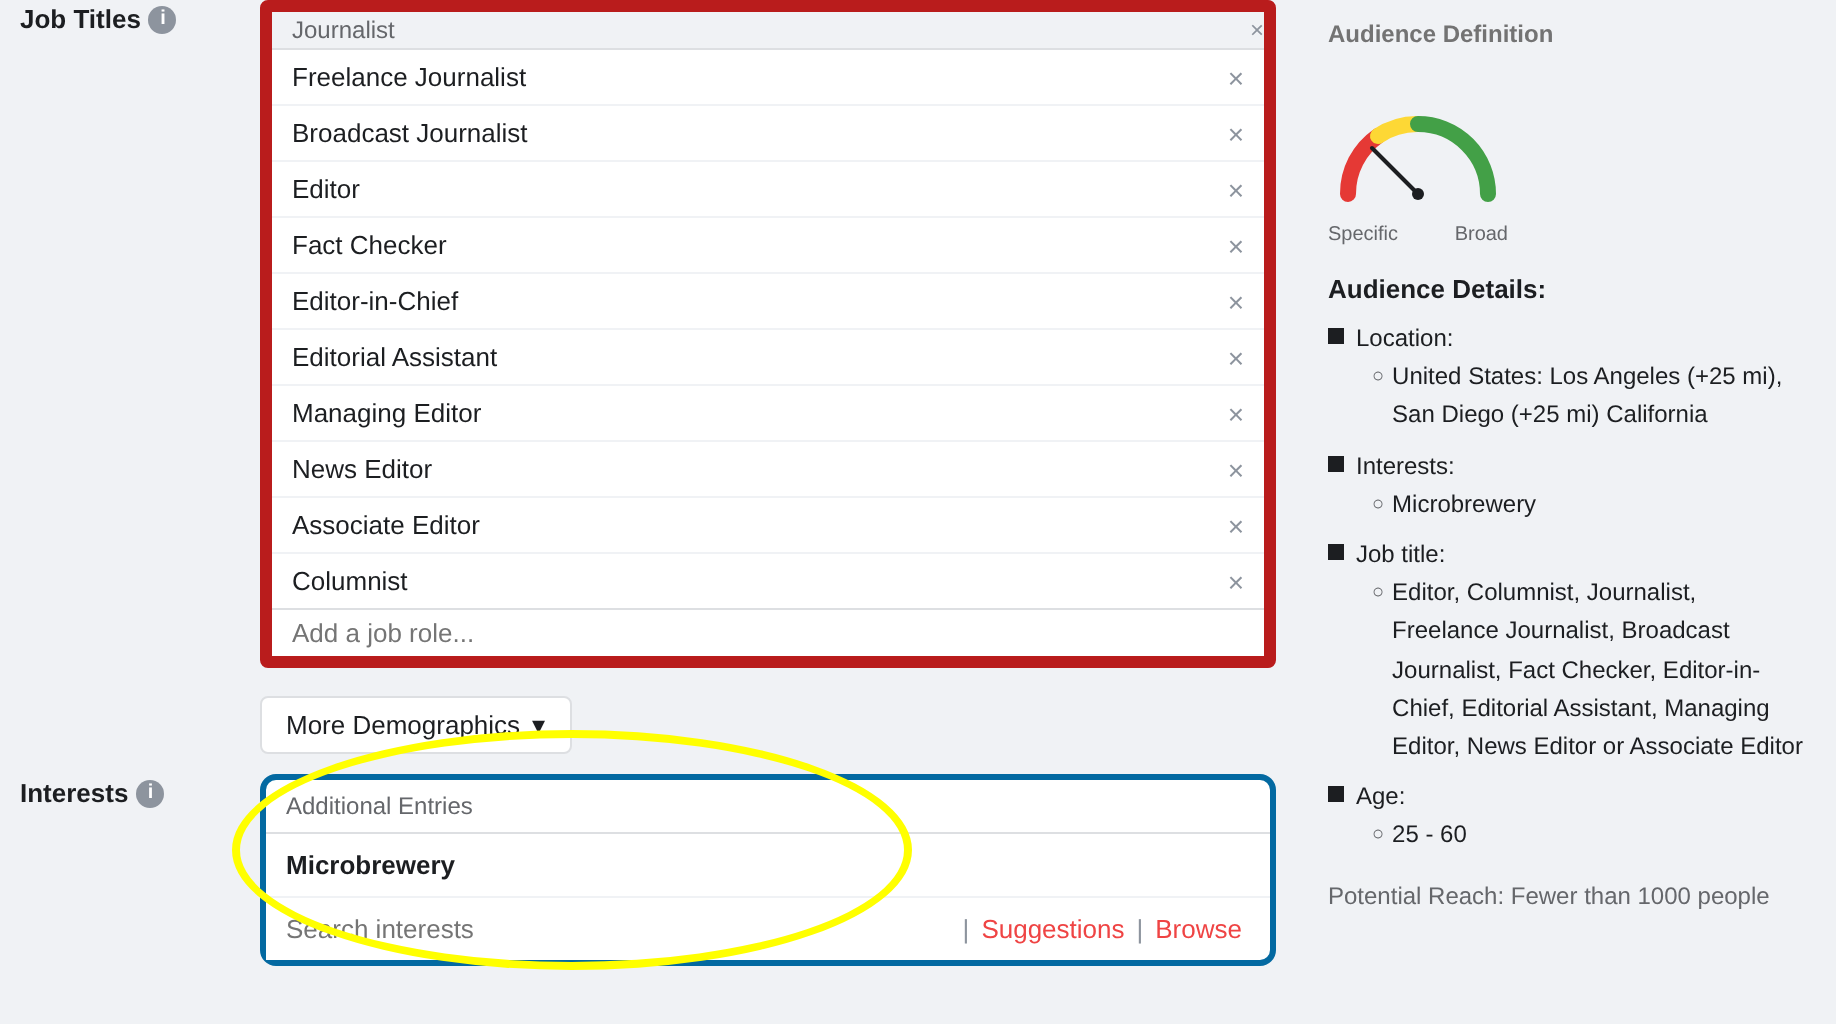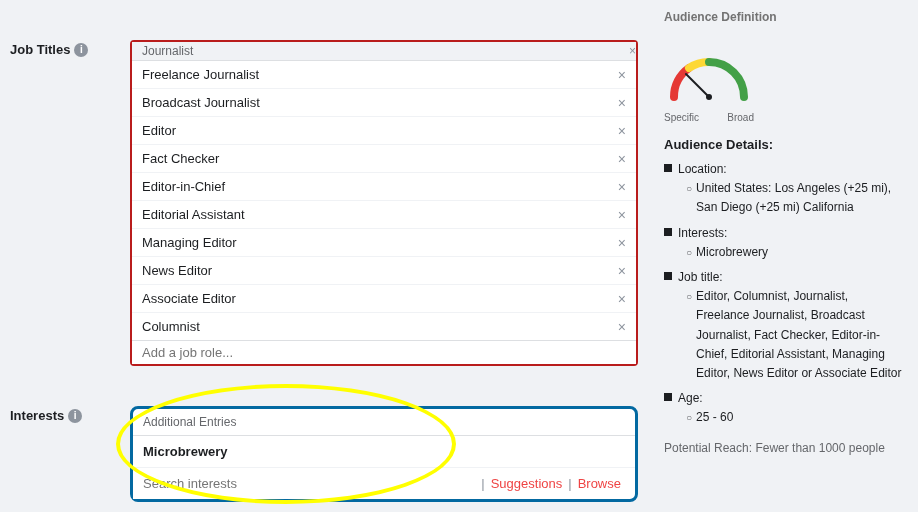--- a/index.html
+++ b/index.html
@@ -20,21 +20,20 @@
       flex: 1;
       padding: 0 10px 10px 10px;
     }
     .section {
       margin-bottom: 10px;
     }
     .section-row {
       display: flex;
       align-items: flex-start;
       margin-bottom: 6px;
-      margin-top: 40px;
     }
     .section-label {
       width: 120px;
       min-width: 100px;
       font-weight: bold;
       font-size: 13px;
       padding-top: 2px;
       display: flex;
       align-items: center;
       gap: 4px;
@@ -47,21 +46,21 @@
       color: white;
       font-size: 10px;
       display: inline-flex;
       align-items: center;
       justify-content: center;
       cursor: pointer;
     }
     .section-content {
       flex: 1;
       background: white;
-      border: 2px solid #b91c1c;
+      border: 6px solid #b91c1c;
       border-radius: 4px;
     }
     
     .job-titles-list {
       list-style: none;
     }
     .job-titles-list li {
       display: flex;
       align-items: flex-end;
       justify-content: space-between;
@@ -306,20 +305,26 @@
               <span>Associate Editor</span>
               <span class="remove-btn">×</span>
             </li>
             <li>
               <span>Columnist</span>
               <span class="remove-btn">×</span>
             </li>
           </ul>
           <input class="add-input" type="text" placeholder="Add a job role..." style="">
         </div>
+      </div>
+      <div style="padding-left:120px;">
+        <button class="more-demo-btn">
+          <span>More Demographics</span>
+          <span>▾</span>
+        </button>
       </div>
     </div>
 
     <div class="section interests-section">
       <div class="section-row">
         <div class="section-label">
           <span>Interests</span>
           <span class="info-icon">i</span>
         </div>
         <div style="flex:1; position:relative;">

